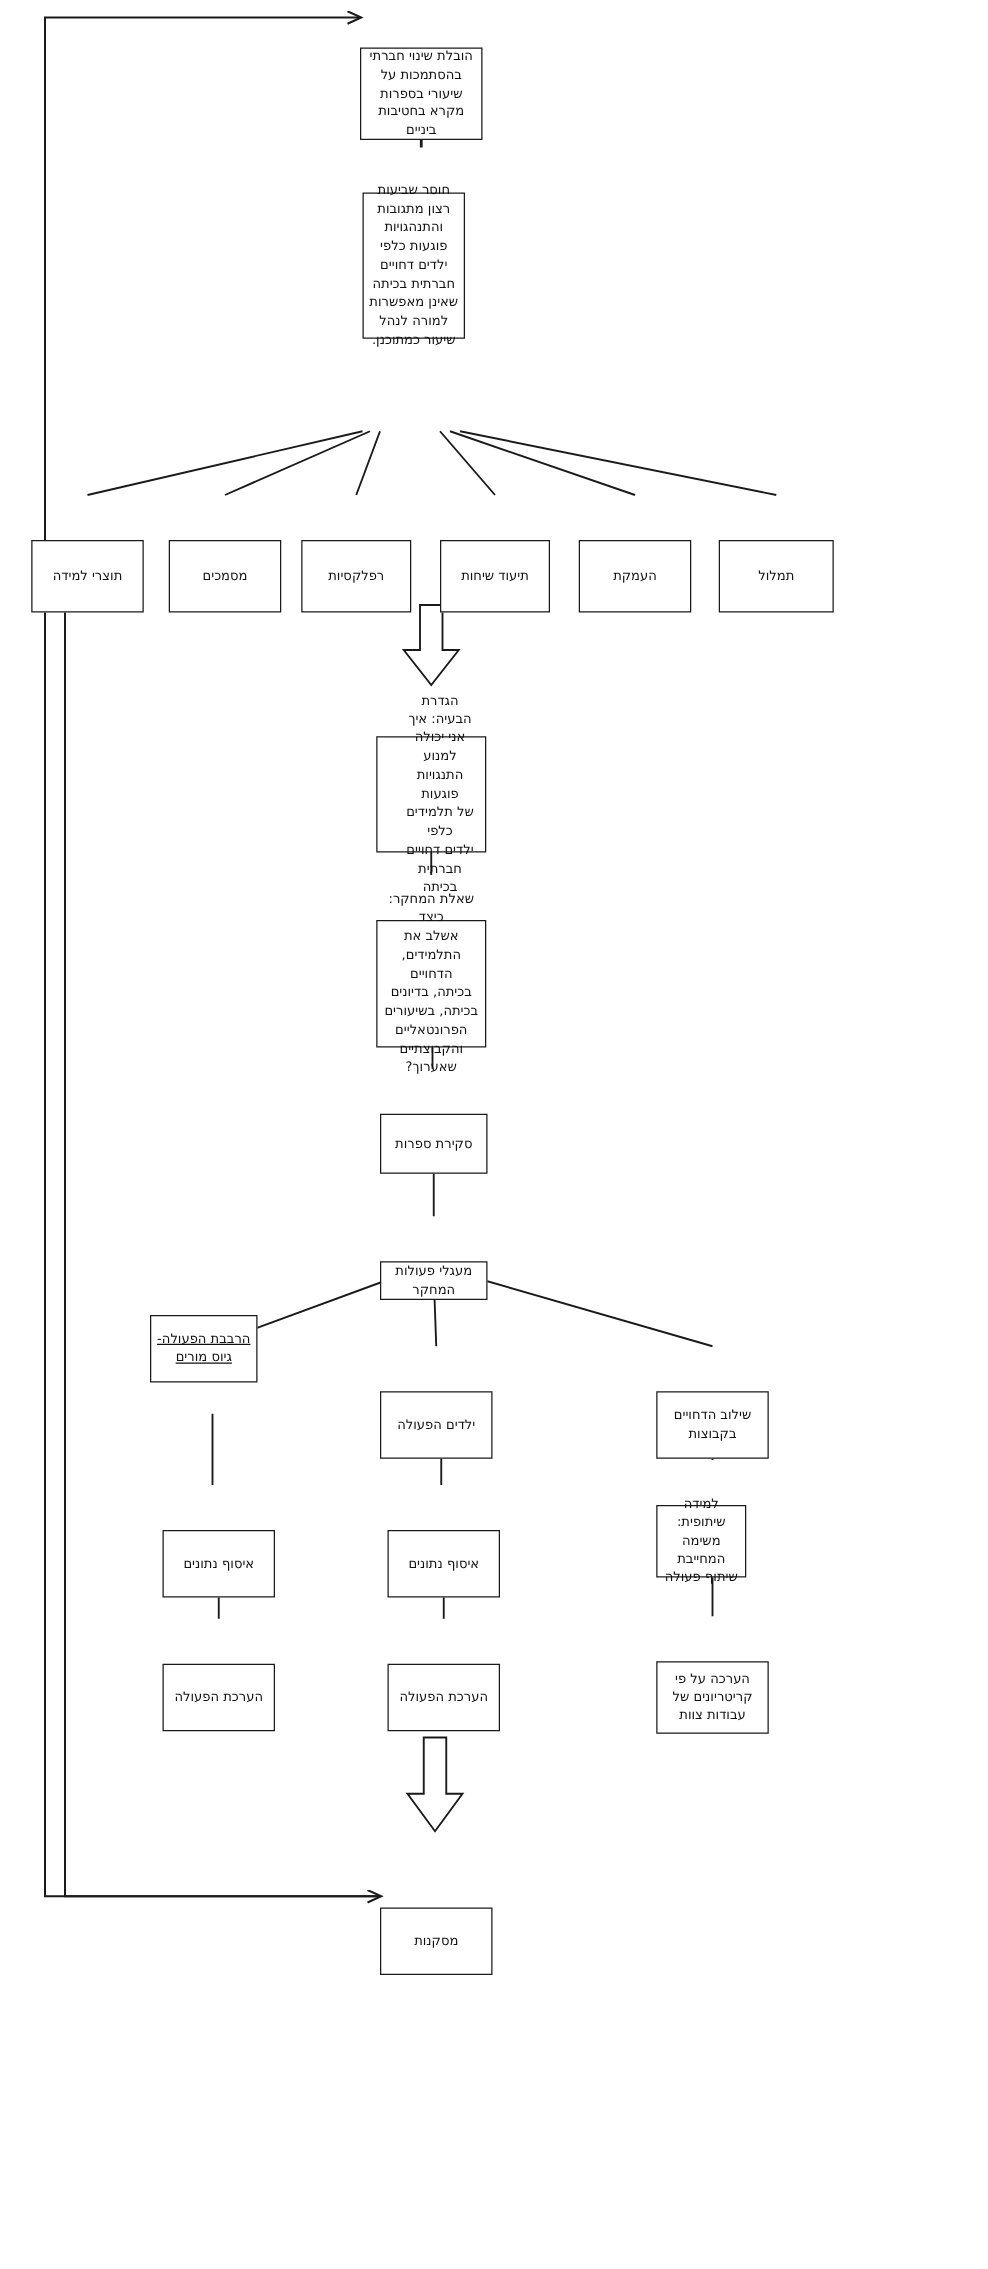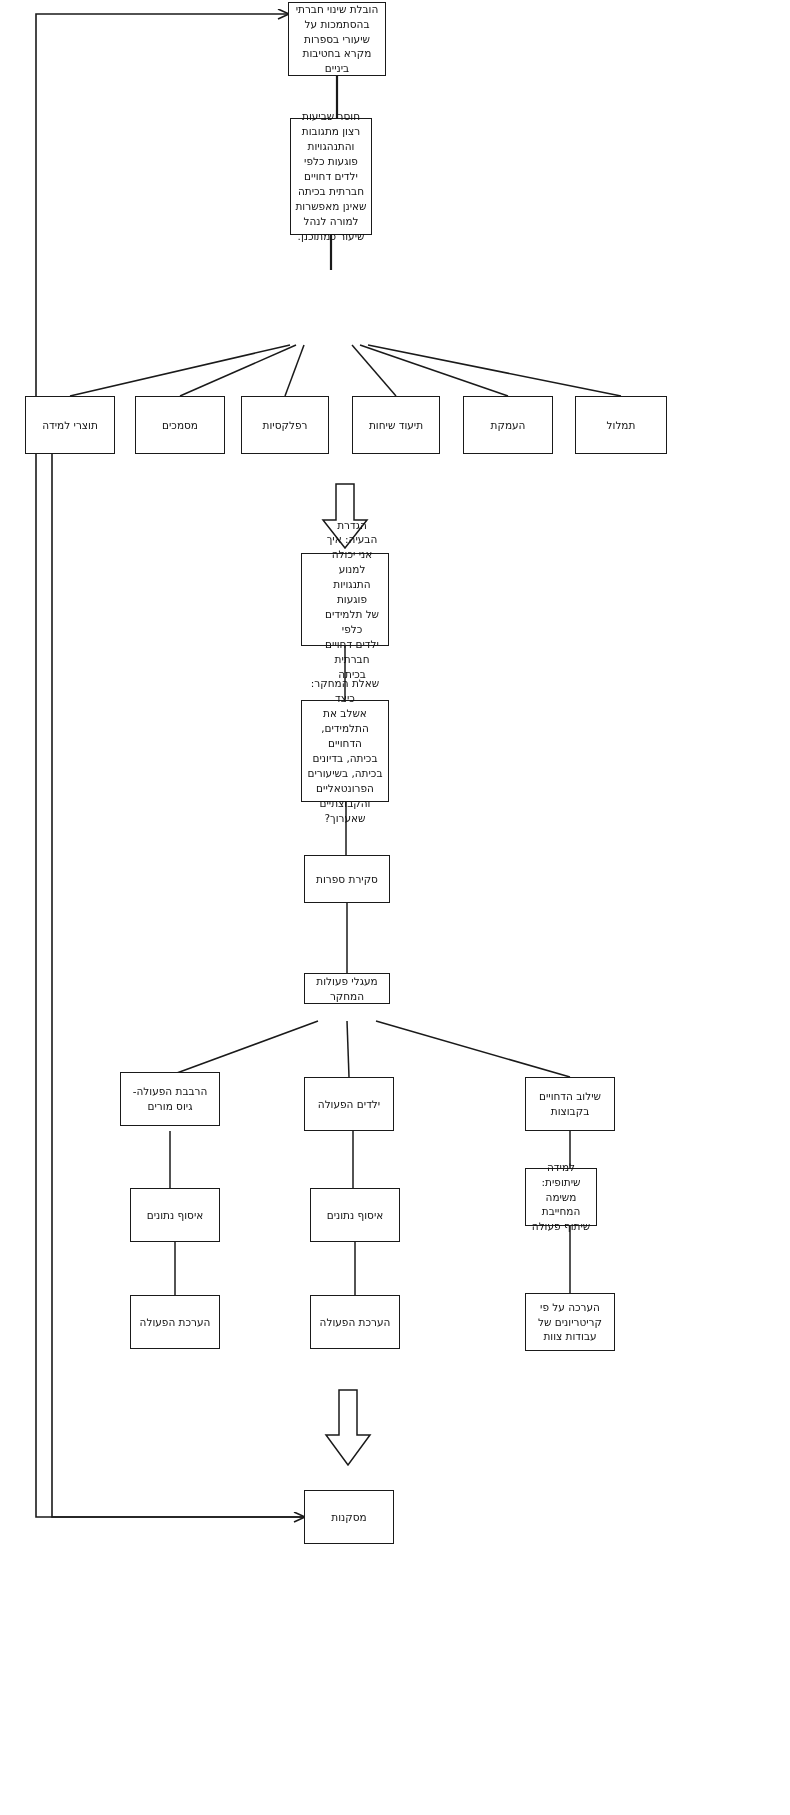--- a/index.html
+++ b/index.html
@@ -33,20 +33,21 @@
     align-items: center;
     justify-content: center;
     text-align: center;
     direction: rtl;
     unicode-bidi: isolate;
     font-size: 10.5px;
     line-height: 1.42;
     color: #111111;
     padding: 3px 4px;
     z-index: 3;
+    margin-top: 36px;
   }
   .node span {
     display: block;
     width: 100%;
     white-space: pre-line;
   }
 </style>
 </head>
 <body>
 
@@ -167,21 +168,21 @@
 
   <div class="node" style="left:304px; top:855px; width:86px; height:48px;">
     <span>סקירת ספרות</span>
   </div>
 
   <div class="node" style="left:304px; top:973px; width:86px; height:31px;">
     <span>מעגלי פעולות
 המחקר</span>
   </div>
 
-  <div class="node" style="left:120px; top:1072px; width:100px; height:54px;">
+  <div class="node" style="left:120px; top:1016px; width:86px; height:54px;text-decoration:underline;">
     <span>הרבבת הפעולה-
 גיוס מורים</span>
   </div>
 
   <div class="node" style="left:304px; top:1077px; width:90px; height:54px;">
     <span>ילדים הפעולה</span>
   </div>
 
   <div class="node" style="left:525px; top:1077px; width:90px; height:54px;">
     <span>שילוב הדחויים

